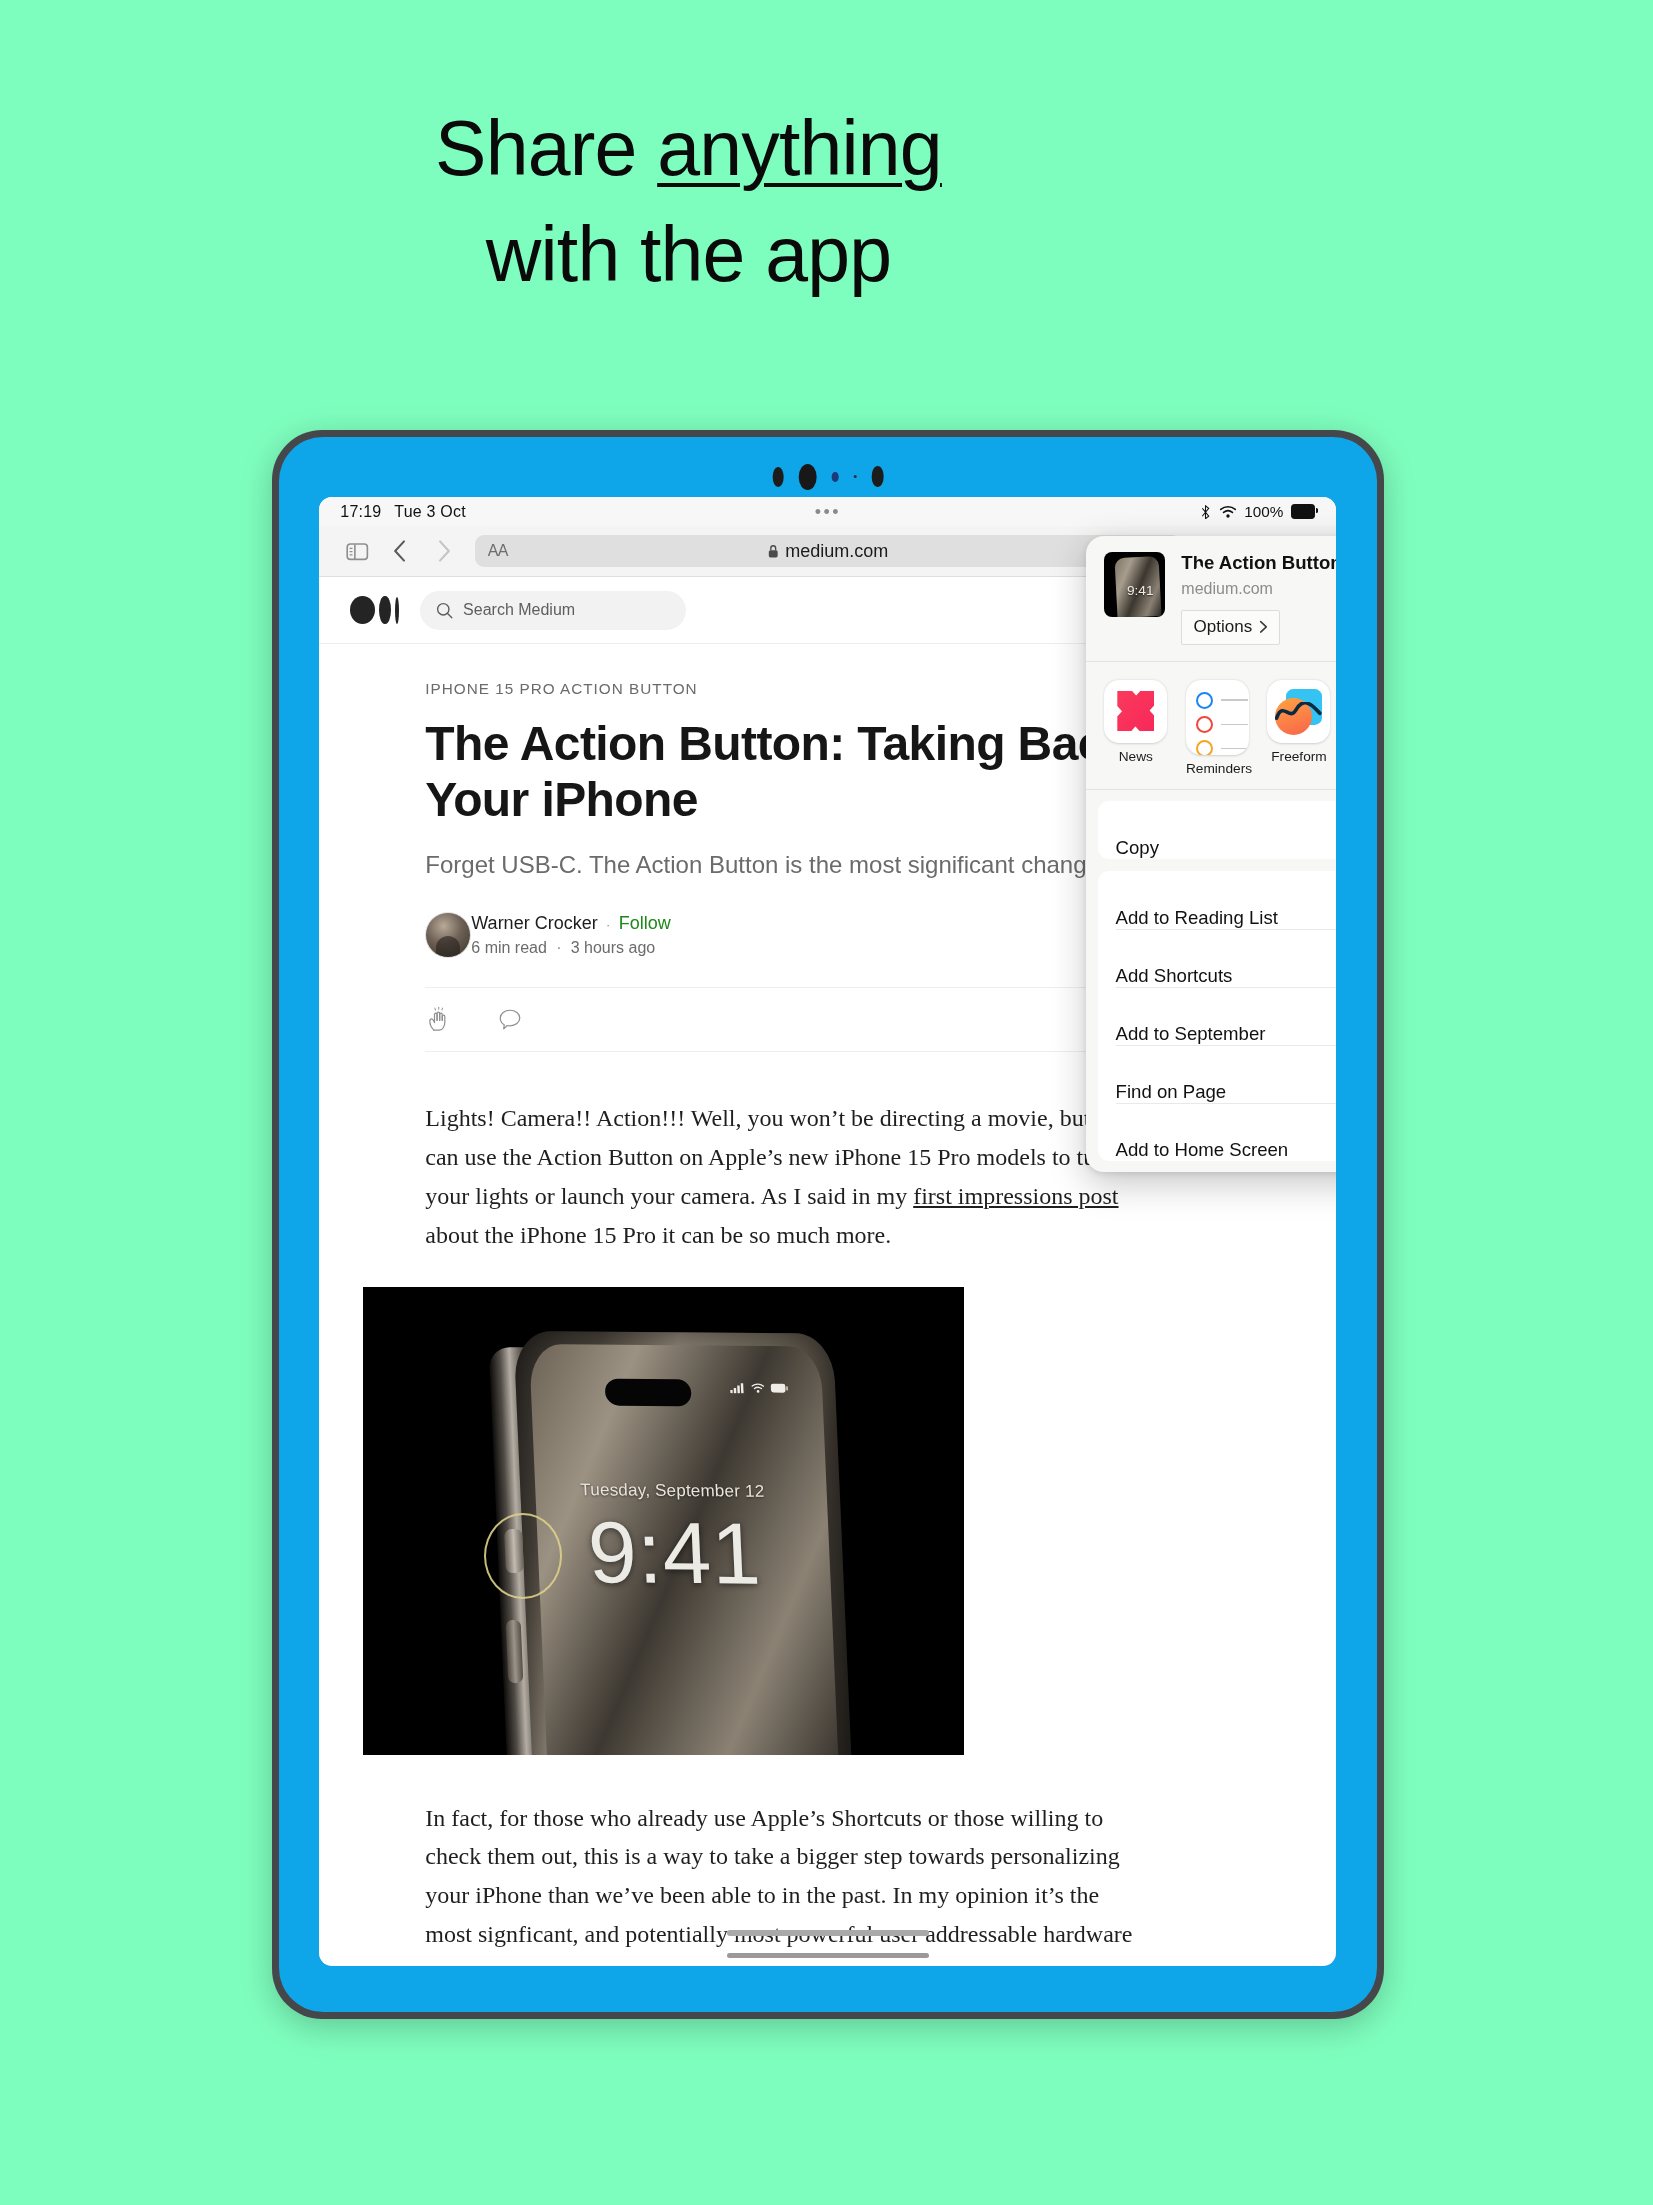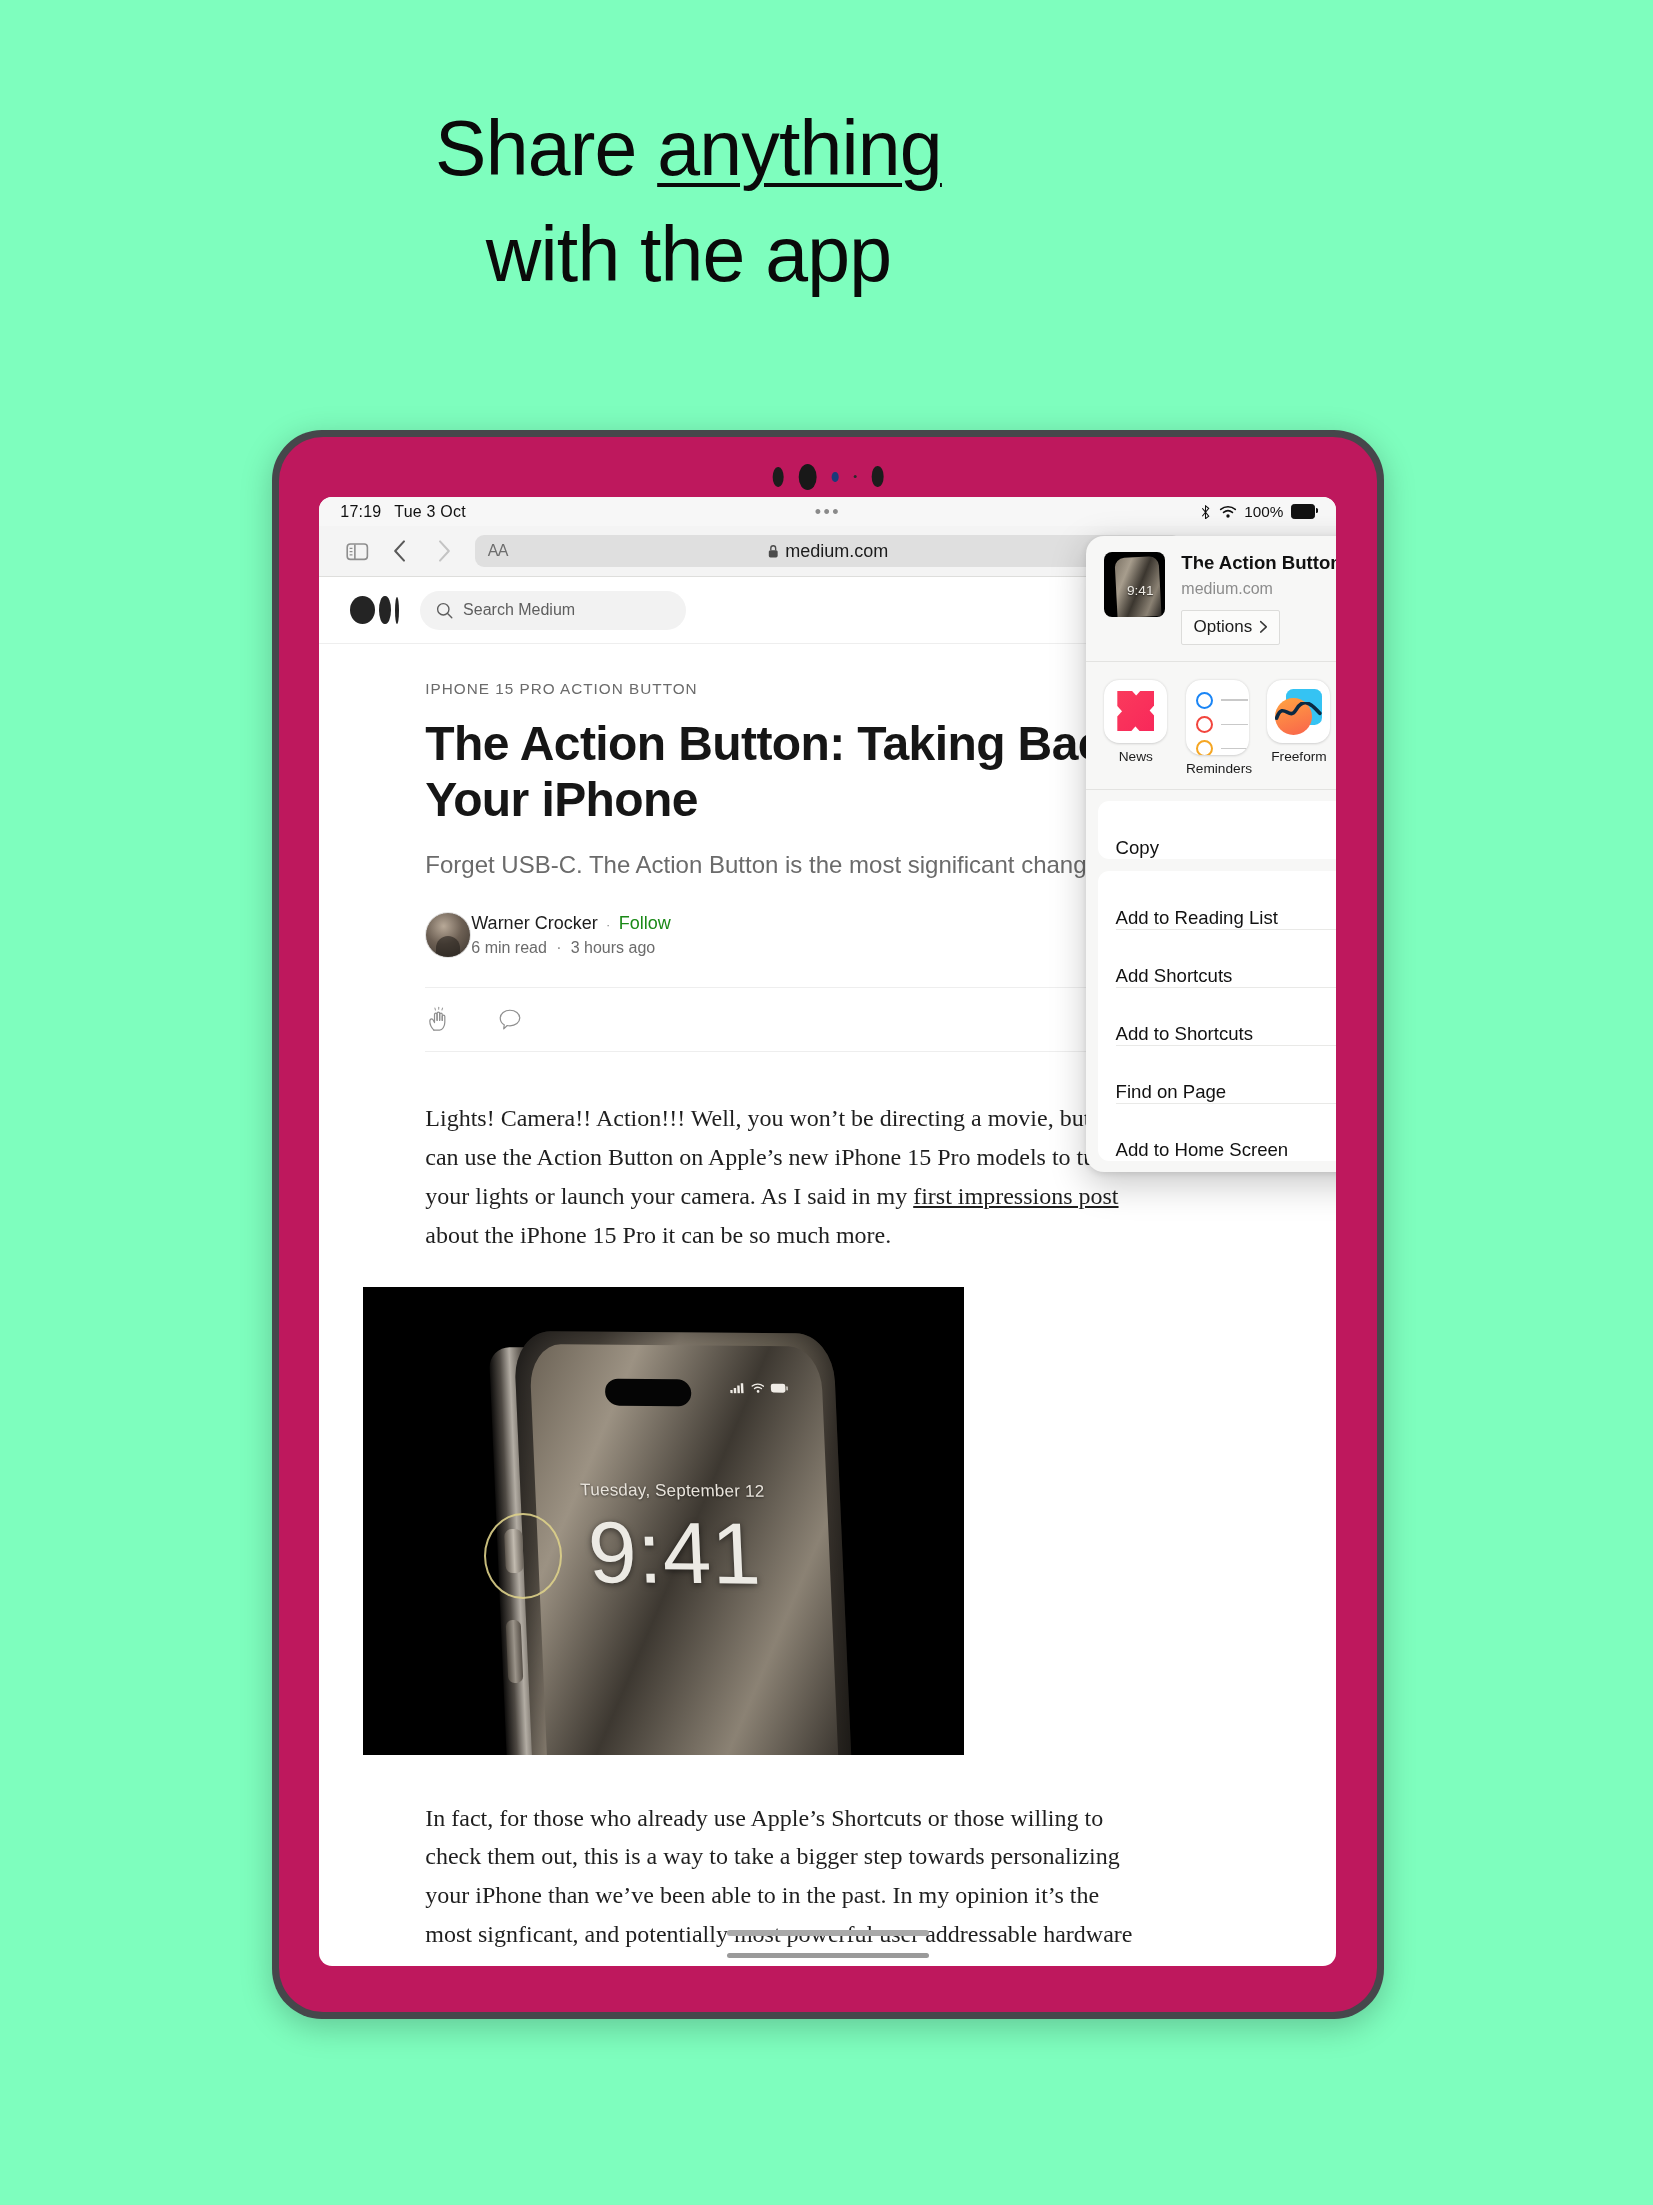--- a/index.html
+++ b/index.html
@@ -45,21 +45,21 @@
     background: #46474b;
     border-radius: 50px;
     box-shadow: 0 8px 32px rgba(0,0,0,0.22);
   }
   .ipad-inner {
     position: absolute;
     left: 7.3px;
     top: 7.3px;
     right: 7.3px;
     bottom: 7.3px;
-    background: #be185d;
+    background: #0ea5e9;
     border-radius: 44px;
     overflow: hidden;
   }
   
   .camera-cluster {
     position: absolute;
     top: 29px;
     left: 50%;
     transform: translateX(-50%);
     display: flex;
@@ -760,21 +760,21 @@
         <div class="ss-group last">
           <div class="ss-row">
             <span>Add to Reading List</span>
 
           </div>
           <div class="ss-row">
             <span>Add Shortcuts</span>
 
           </div>
           <div class="ss-row">
-            <span>Add to Shortcuts</span>
+            <span>Add to September</span>
 
           </div>
           <div class="ss-row">
             <span>Find on Page</span>
 
           </div>
           <div class="ss-row">
             <span>Add to Home Screen</span>
 
           </div>

